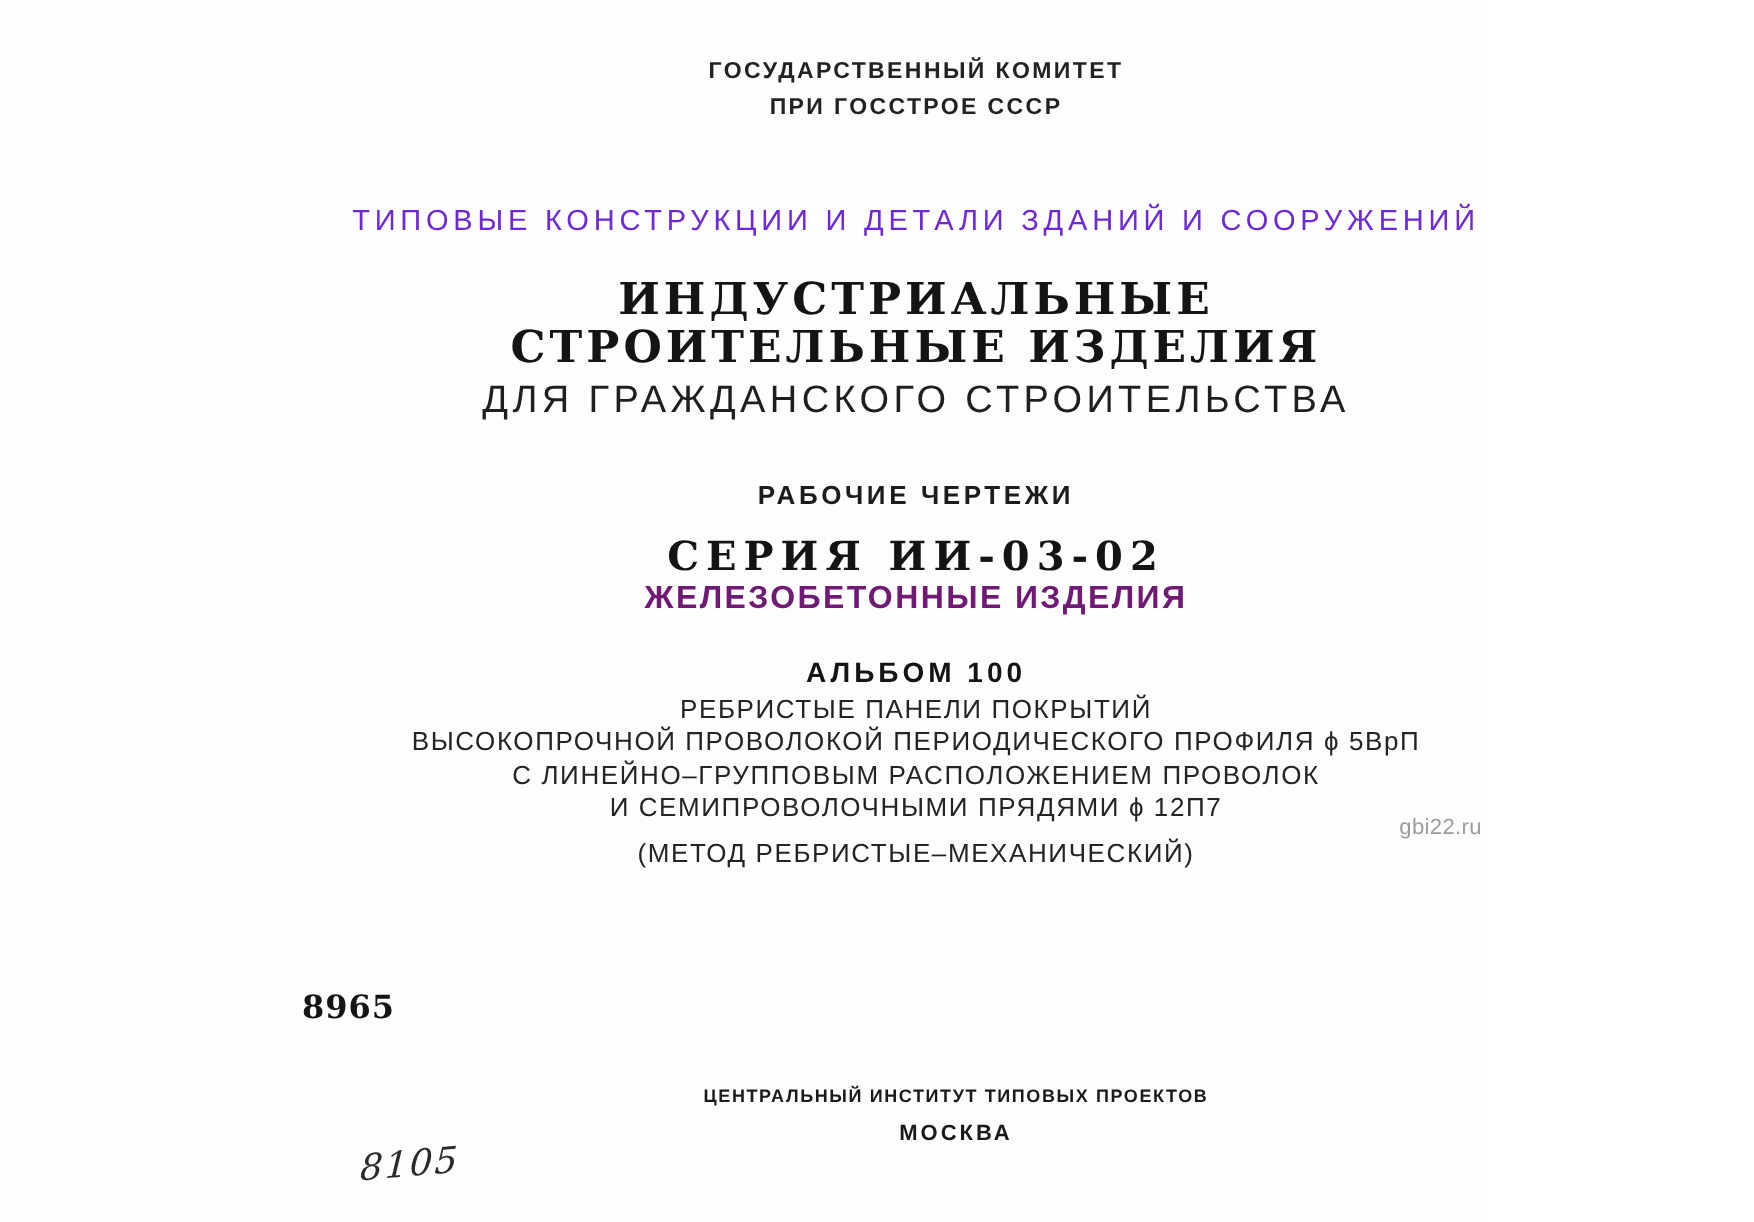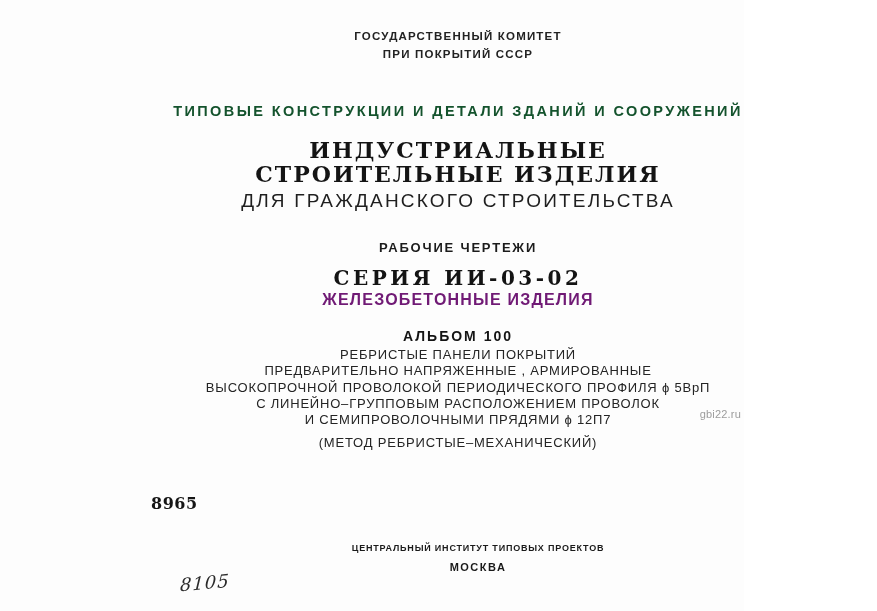--- a/index.html
+++ b/index.html
@@ -27,23 +27,23 @@
     top: 27px;
     font-size: 11.5px;
     font-weight: bold;
     line-height: 18px;
     letter-spacing: 1.2px;
     color: #222;
   }
   .series-heading {
     top: 103px;
     font-size: 14.5px;
-    font-weight: bold;
+    font-weight: normal;
     letter-spacing: 2.4px;
-    color: #14532d;
+    color: #6d28d9;
   }
   .title-block {
     top: 138px;
     line-height: 24px;
   }
   .title-line-main {
     font-family: "DejaVu Serif", serif;
     font-size: 22px;
     font-weight: bold;
     letter-spacing: 2px;
@@ -144,41 +144,40 @@
     letter-spacing: 0.2px;
   }
 </style>
 </head>
 <body>
 
 <div class="page">
 
   <div class="col org-block">
     <div>ГОСУДАРСТВЕННЫЙ КОМИТЕТ</div>
-    <div>ПРИ ПОКРЫТИЙ СССР</div>
+    <div>ПРИ ГОССТРОЕ СССР</div>
   </div>
 
   <div class="col series-heading">ТИПОВЫЕ КОНСТРУКЦИИ И ДЕТАЛИ ЗДАНИЙ И СООРУЖЕНИЙ</div>
 
   <div class="col title-block">
     <div class="title-line-main">ИНДУСТРИАЛЬНЫЕ</div>
     <div class="title-line-main">СТРОИТЕЛЬНЫЕ ИЗДЕЛИЯ</div>
     <div class="title-line-sub">ДЛЯ ГРАЖДАНСКОГО СТРОИТЕЛЬСТВА</div>
   </div>
 
   <div class="col working-drawings">РАБОЧИЕ ЧЕРТЕЖИ</div>
 
   <div class="col series-number">СЕРИЯ ИИ-03-02</div>
 
   <div class="col series-type">ЖЕЛЕЗОБЕТОННЫЕ ИЗДЕЛИЯ</div>
 
   <div class="col album-block">
     <div class="album-number">АЛЬБОМ 100</div>
     <span class="album-line">РЕБРИСТЫЕ ПАНЕЛИ ПОКРЫТИЙ</span>
-    <span class="album-line">ПРЕДВАРИТЕЛЬНО НАПРЯЖЕННЫЕ , АРМИРОВАННЫЕ</span>
     <span class="album-line">ВЫСОКОПРОЧНОЙ ПРОВОЛОКОЙ ПЕРИОДИЧЕСКОГО ПРОФИЛЯ ϕ 5ВрП</span>
     <span class="album-line">С ЛИНЕЙНО–ГРУППОВЫМ РАСПОЛОЖЕНИЕМ ПРОВОЛОК</span>
     <span class="album-line">И СЕМИПРОВОЛОЧНЫМИ ПРЯДЯМИ ϕ 12П7</span>
     <span class="album-method">(МЕТОД РЕБРИСТЫЕ–МЕХАНИЧЕСКИЙ)</span>
   </div>
 
   <div class="doc-number">8965</div>
 
   <div class="publisher-block">
     <div class="publisher-institute">ЦЕНТРАЛЬНЫЙ ИНСТИТУТ ТИПОВЫХ ПРОЕКТОВ</div>

